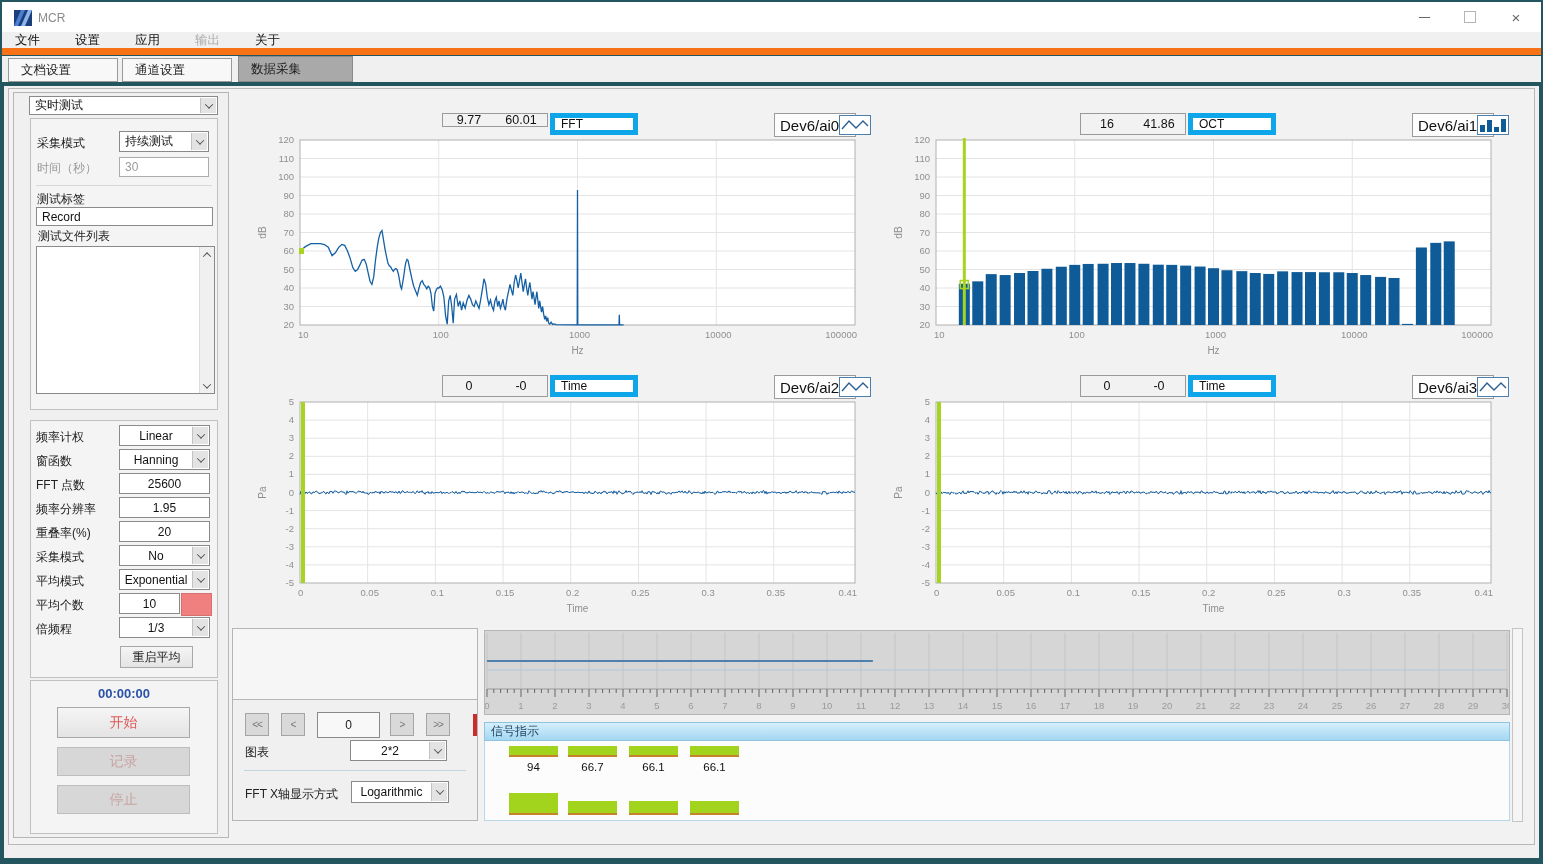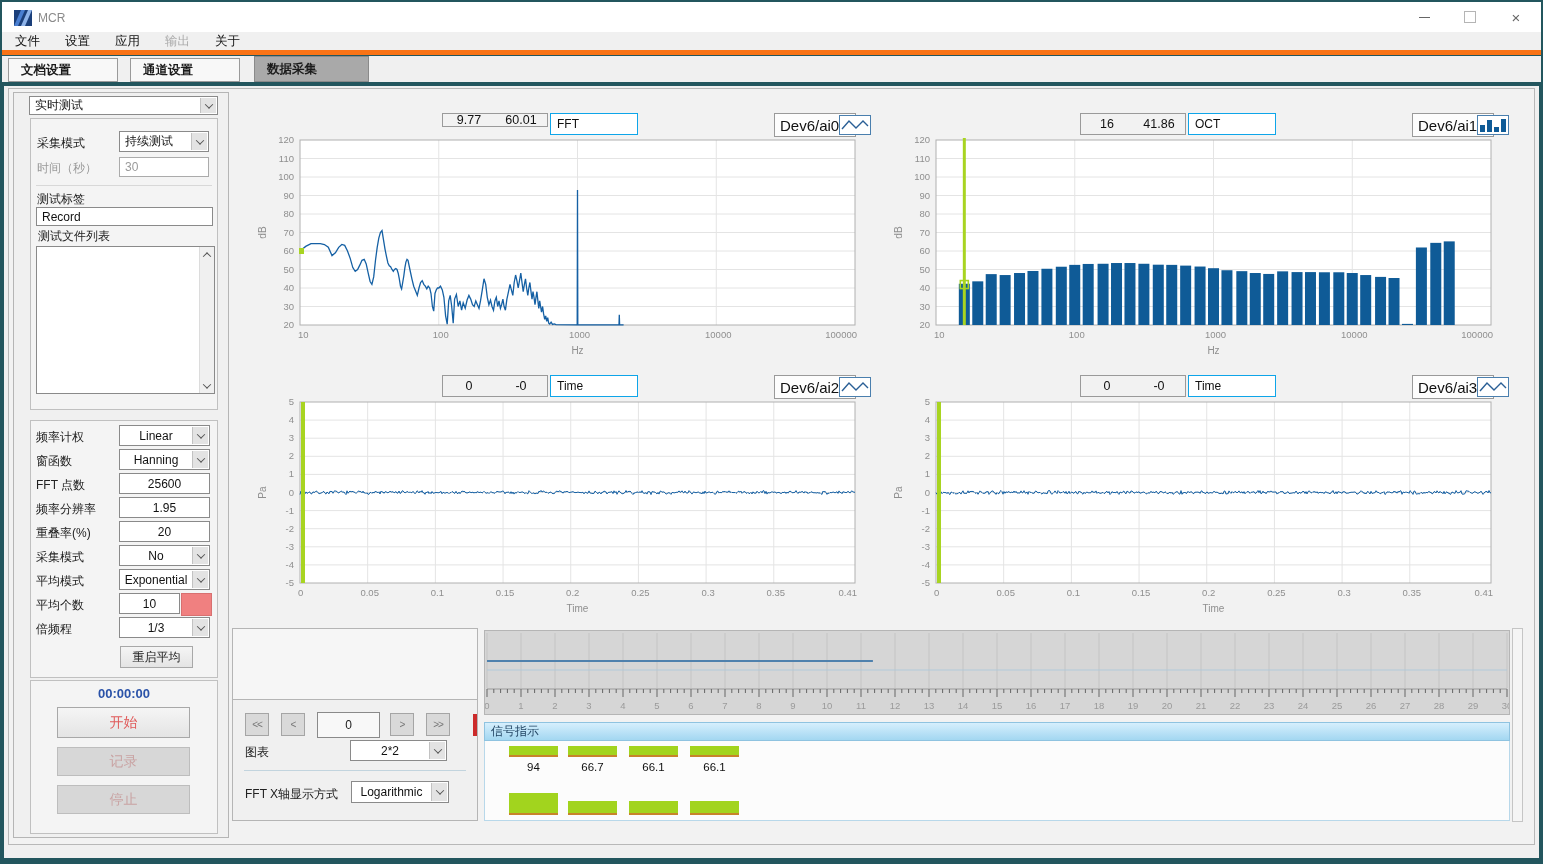--- a/index.html
+++ b/index.html
@@ -8,28 +8,28 @@
   .abs{position:absolute;box-sizing:border-box;}
   
   .titlebar{left:2px;top:2px;width:1539px;height:30px;background:#ffffff;}
   .app-icon{left:12px;top:8px;width:18px;height:16px;}
   .title-text{left:36px;top:9px;font-size:12px;color:#8a8a8a;}
   .win-btn{top:0;width:46px;height:30px;display:flex;align-items:center;justify-content:center;color:#666;}
   .wb-min{right:94px;}.wb-max{right:48px;}.wb-close{right:2px;font-size:15px;}
   .wb-min i{display:block;width:11px;height:1px;background:#666;}
   .wb-max i{display:block;width:10px;height:10px;border:1px solid #b5b5b5;}
   
-  .menubar{left:2px;top:32px;width:1539px;height:23px;background:#f0f0f0;border-bottom:5px solid #f97316;
-           display:flex;align-items:center;padding-left:13px;gap:25px;}
+  .menubar{left:2px;top:32px;width:1539px;height:23px;background:#f0f0f0;border-bottom:7px solid #f97316;
+           display:flex;align-items:center;padding-left:13px;gap:35px;}
   .menu-item{font-size:12.5px;color:#111;}
   .menu-item.disabled{color:#ababab;}
   
   .tabbar{left:2px;top:56px;width:1539px;height:26px;background:#f0f0f0;display:flex;align-items:flex-end;padding-left:6px;}
   .tab{height:24px;width:110px;background:#f8f8f8;border:1px solid #9a9a9a;display:flex;align-items:center;
-       padding-left:12px;font-size:12.5px;box-sizing:border-box;margin-right:12px;font-weight:bold;}
+       padding-left:12px;font-size:12.5px;box-sizing:border-box;margin-right:4px;}
   .tab.active{height:26px;width:115px;background:#a9a9a9;border-color:#8a8a8a;margin-left:2px;}
   
   .content{left:4px;top:86px;width:1535px;height:772px;background:#f0f0f0;}
   .main-border{left:8px;top:88px;width:1527px;height:757px;border:1px solid #b8b8b8;background:#f2f2f2;}
   
   .side-panel{left:13px;top:92px;width:216px;height:746px;border:1px solid #b5b5b5;background:#f0f0f0;}
   .groupbox{border:1px solid #c0c0c0;background:#f4f4f4;}
   .lbl{position:absolute;font-size:12px;color:#222;white-space:nowrap;}
   .lbl.dis{color:#9a9a9a;}
   .combo{position:absolute;background:#fff;border:1px solid #8a8a8a;box-sizing:border-box;}
@@ -47,21 +47,21 @@
   .sb-btn{position:absolute;left:0;width:14px;height:15px;display:flex;align-items:center;justify-content:center;background:#f0f0f0;}
   .btn{position:absolute;box-sizing:border-box;border:1px solid #a8a8a8;background:linear-gradient(#f5f5f5,#e4e4e4);
        display:flex;align-items:center;justify-content:center;font-size:13px;}
   .btn.disabled{background:#d7d7d7;border-color:#bdbdbd;}
   .timer{position:absolute;font-size:13px;font-weight:bold;color:#2a52a8;text-align:center;}
   .alertbox{position:absolute;background:#f08080;border:1px solid #d87070;}
   
   .chart-panel{position:absolute;}
   .valbox{position:absolute;background:#f2f2f2;border:1px solid #9a9a9a;display:flex;align-items:center;box-sizing:border-box;}
   .valbox span{width:50%;text-align:center;font-size:12.5px;color:#111;}
-  .typebox{position:absolute;background:#fff;border:1px solid #0ea5e9;display:flex;align-items:center;padding-left:6px;font-size:12px;color:#111;box-sizing:border-box;}
+  .typebox{position:absolute;background:#fff;border:5px solid #0ea5e9;display:flex;align-items:center;padding-left:6px;font-size:12px;color:#111;box-sizing:border-box;}
   .chanbox{position:absolute;background:#fdfdfd;border:1px solid #9a9a9a;display:flex;align-items:center;justify-content:space-between;padding:0 3px 0 5px;font-size:15px;color:#111;box-sizing:border-box;}
   .chan-icon{width:36px;height:18px;border:1px solid #4a7fae;background:#fff;display:flex;align-items:center;justify-content:center;}
   
   .bl-panel{left:232px;top:628px;width:246px;height:193px;border:1px solid #b5b5b5;background:#f0f0f0;}
   .bl-empty{left:233px;top:629px;width:244px;height:71px;background:#f6f6f6;border-bottom:1px solid #b5b5b5;}
   .nav-btn{position:absolute;box-sizing:border-box;width:24px;height:23px;background:#d9d9d9;border:1px solid #a5a5a5;
            display:flex;align-items:center;justify-content:center;font-size:10px;color:#777;letter-spacing:-1px;}
   .nav-val{position:absolute;background:#f8f8f8;border:1px solid #8a8a8a;display:flex;align-items:center;justify-content:center;font-size:12px;}
   .red-ind{position:absolute;background:#cc2b2b;}
   .bl-sep{position:absolute;height:1px;background:#c2d4de;}

